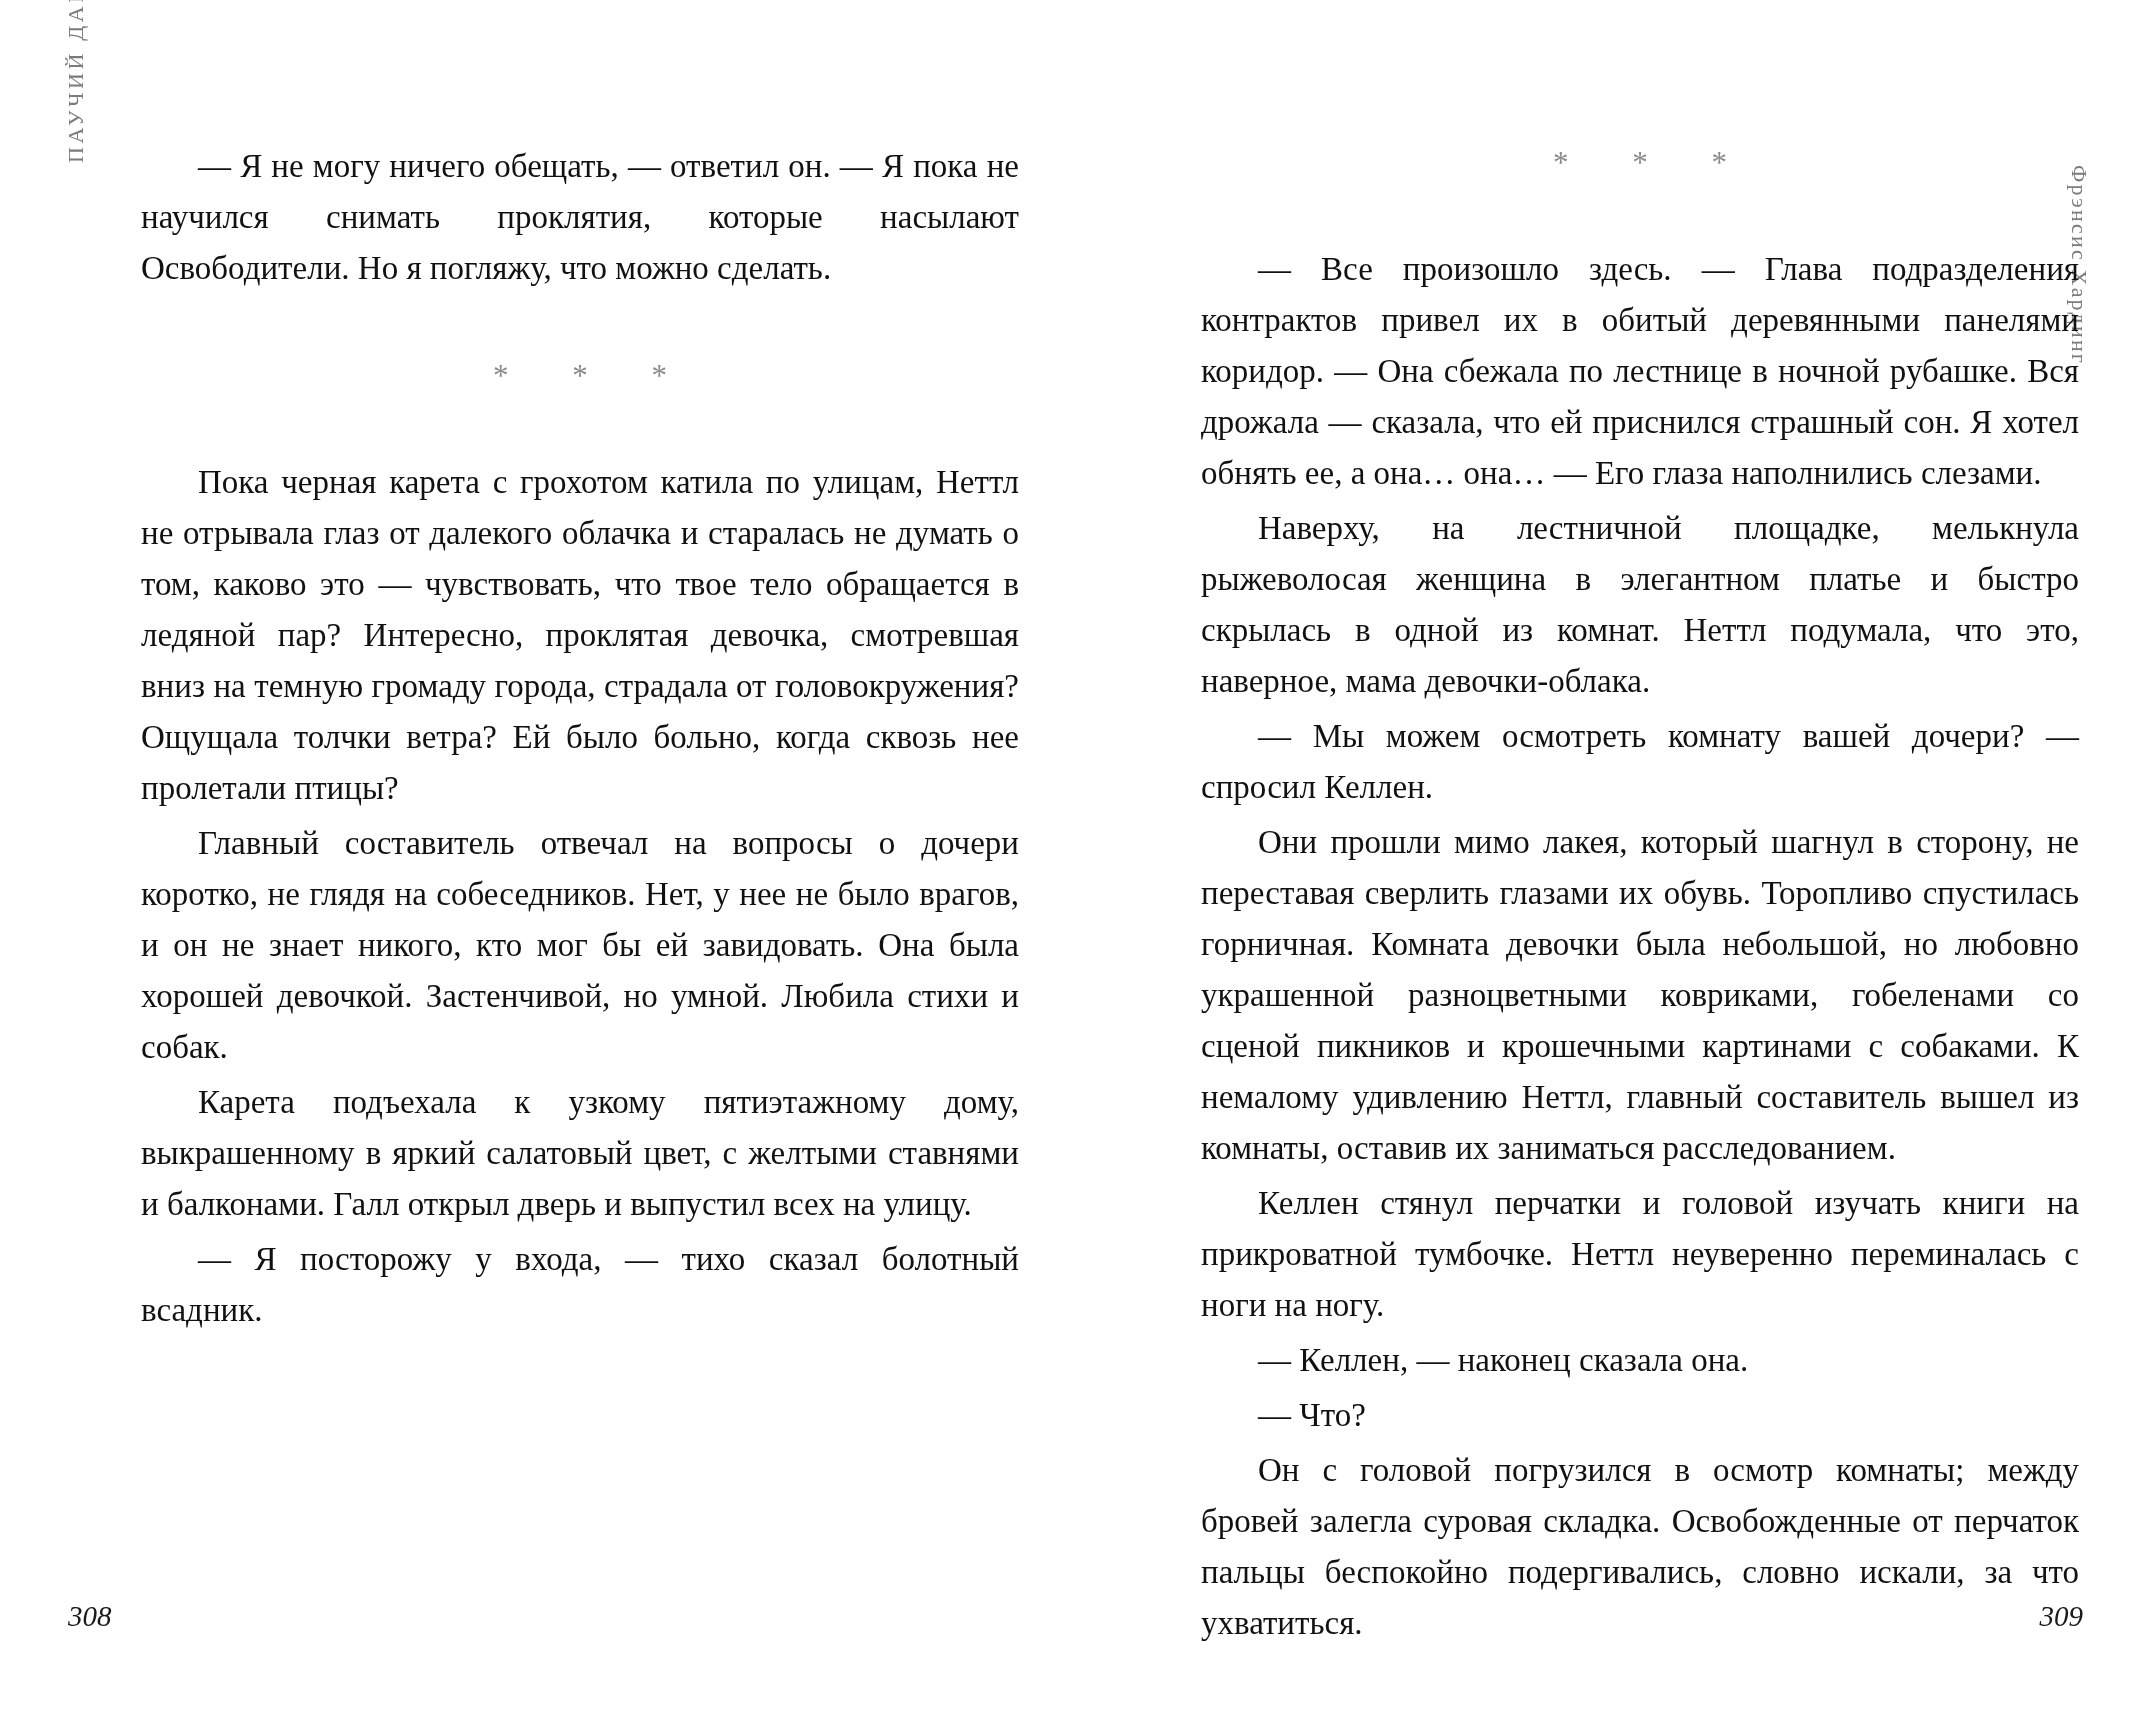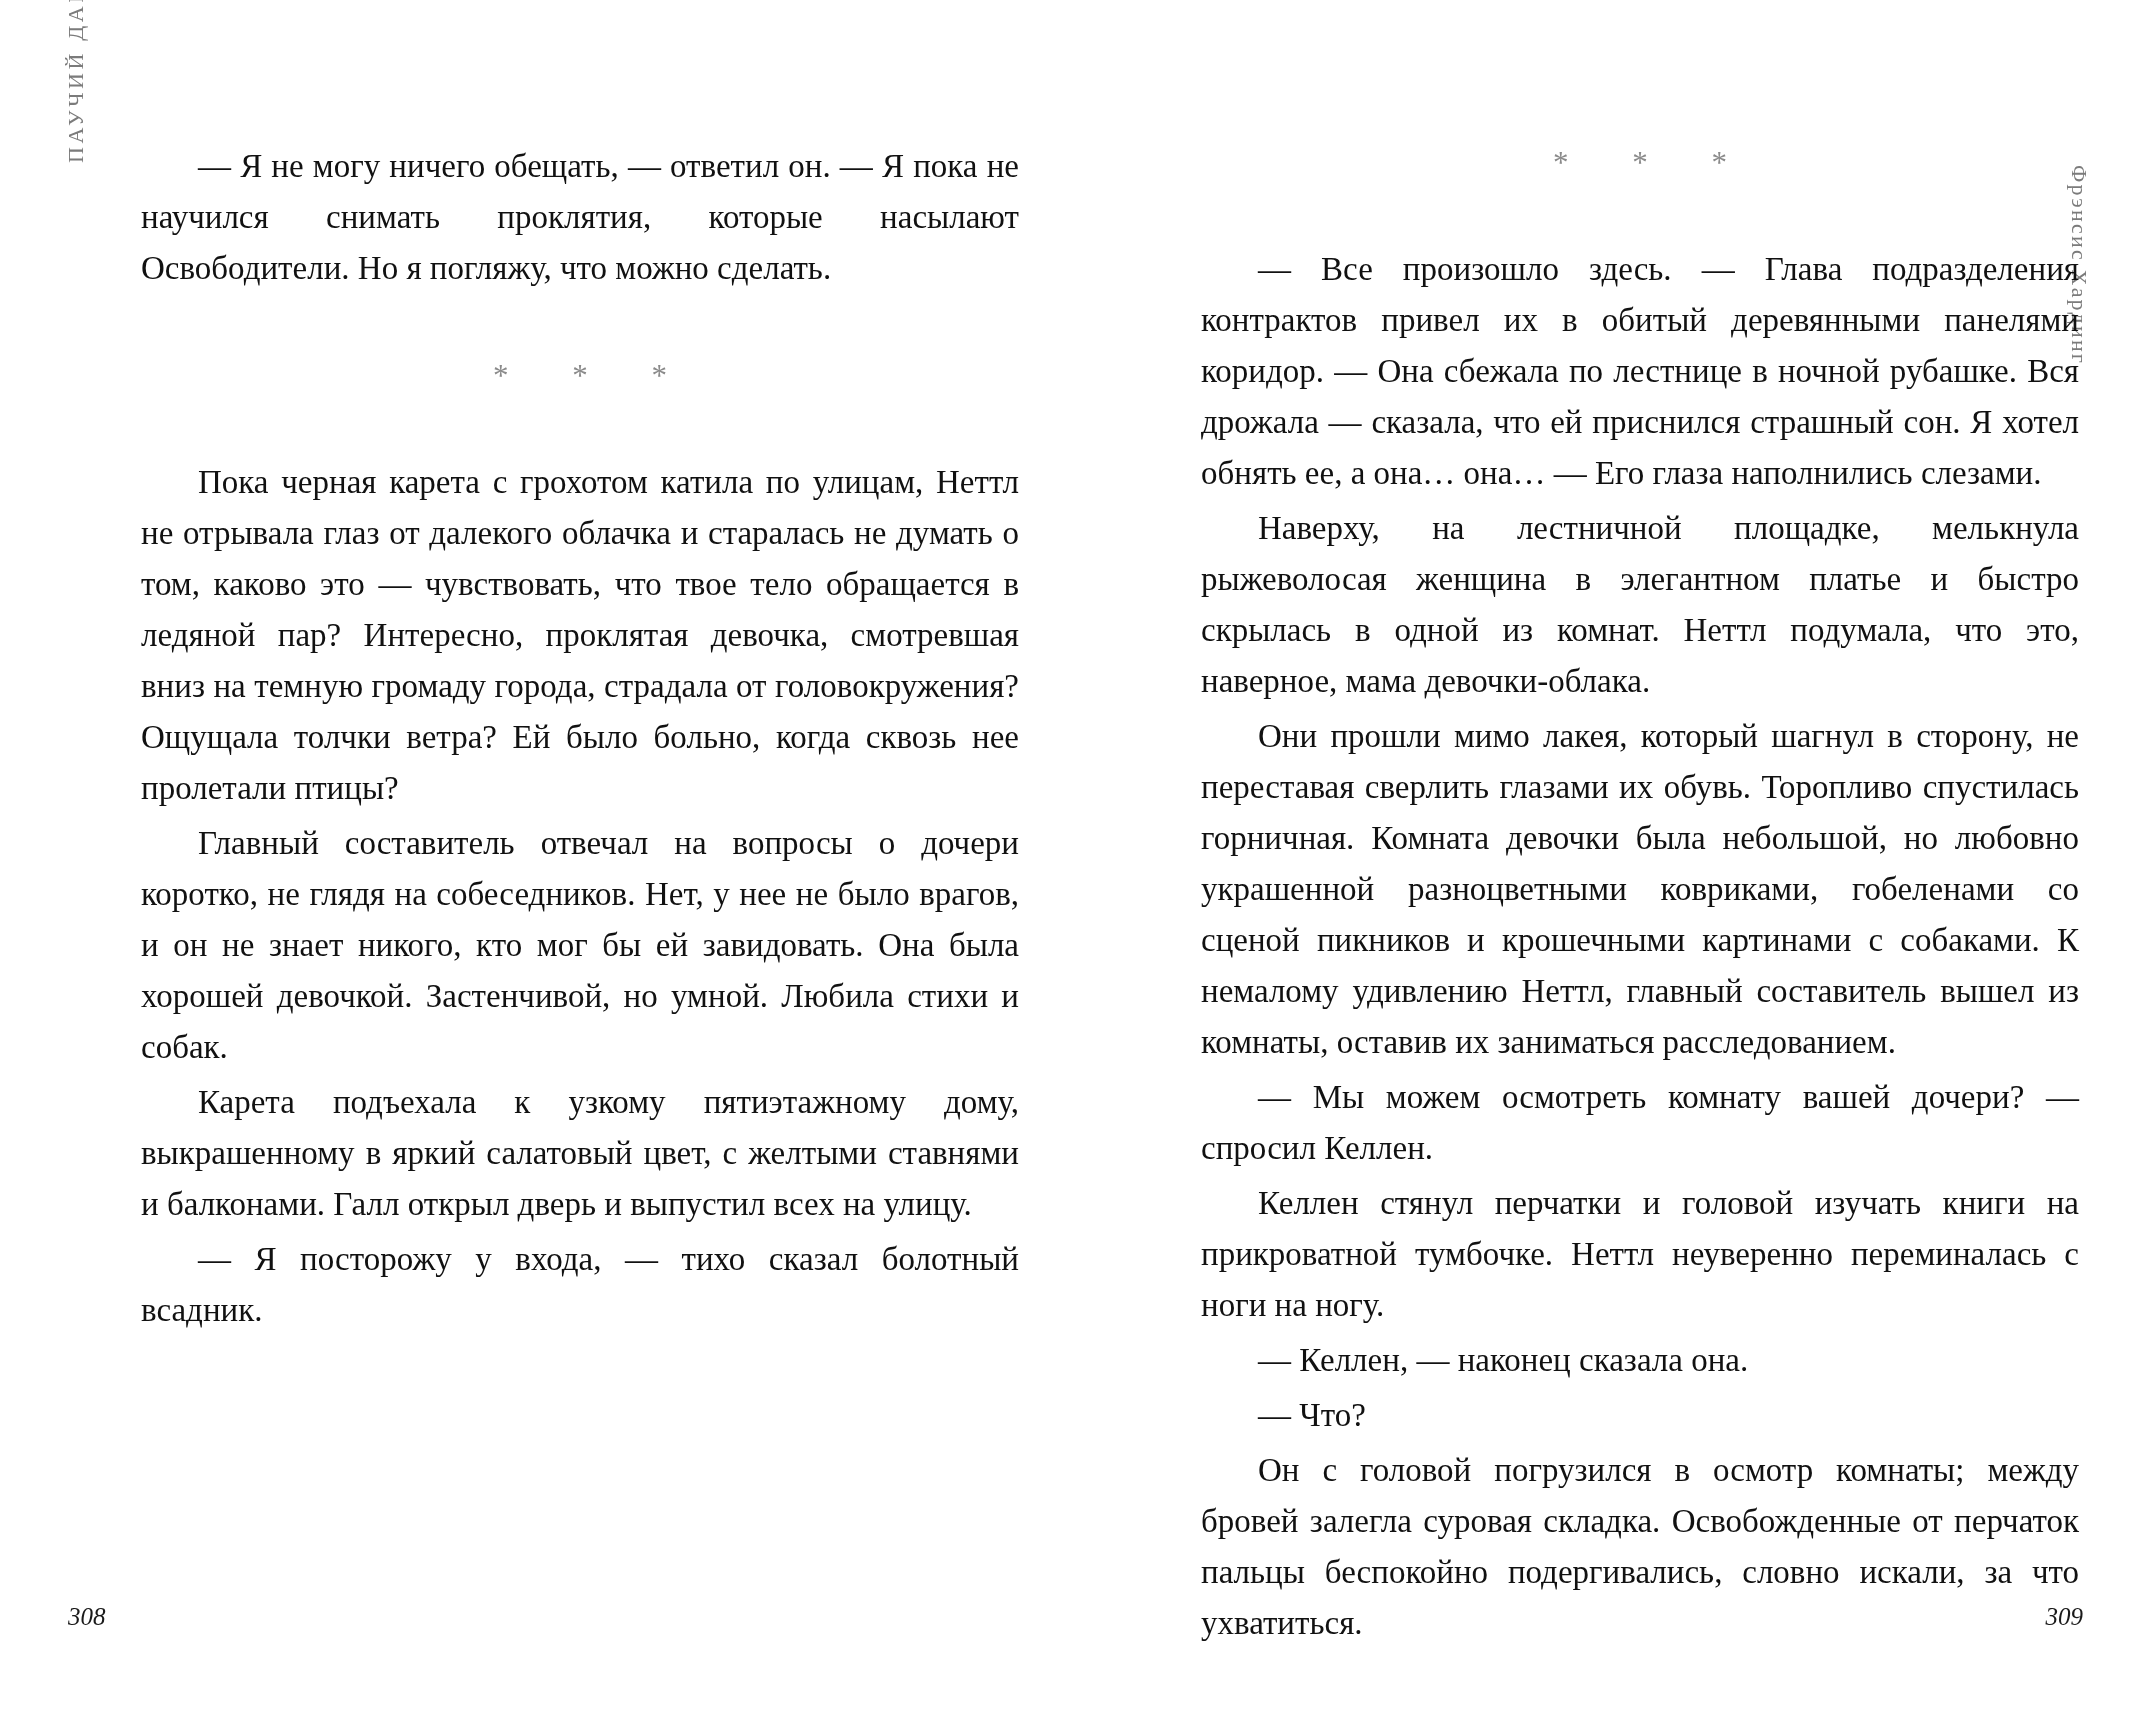--- a/index.html
+++ b/index.html
@@ -93,21 +93,21 @@
   .sep-gap-top    { height: 52px; }
   .sep-gap-bottom { height: 52px; }
   .spacer         { display: block; }
 
   
   .folio {
     position: absolute;
     top: 1602px;
     color: #1a1a1a;
     font-style: italic;
-    font-size: 25px;
+    font-size: 29px;
     line-height: 29px;
   }
 
   #folio-left  { left: 68px;  text-align: left;  }
   #folio-right { right: 68px; text-align: center; }
 </style>
 </head>
 <body>
 
 <div id="page">
@@ -145,23 +145,23 @@
 
     <div class="column" id="col-right">
 
       <p class="asterism">* * *</p>
       <div class="sep-gap-bottom spacer"></div>
 
       <p class="para">— Все произошло здесь. — Глава подразделения контрактов привел их в обитый деревянными панелями коридор. — Она сбежала по лестнице в ночной рубашке. Вся дрожала — сказала, что ей приснился страшный сон. Я хотел обнять ее, а она… она… — Его глаза наполнились слезами.</p>
 
       <p class="para">Наверху, на лестничной площадке, мелькнула рыжеволосая женщина в элегантном платье и быстро скрылась в одной из комнат. Неттл подумала, что это, наверное, мама девочки-облака.</p>
 
+      <p class="para">— Мы можем осмотреть комнату вашей дочери? — спросил Келлен.</p>
+
       <p class="para">Они прошли мимо лакея, который шагнул в сторону, не переставая сверлить глазами их обувь. Торопливо спустилась горничная. Комната девочки была небольшой, но любовно украшенной разноцветными ковриками, гобеленами со сценой пикников и крошечными картинами с собаками. К немалому удивлению Неттл, главный составитель вышел из комнаты, оставив их заниматься расследованием.</p>
-
-      <p class="para">— Мы можем осмотреть комнату вашей дочери? — спросил Келлен.</p>
 
       <p class="para">Келлен стянул перчатки и головой изучать книги на прикроватной тумбочке. Неттл неуверенно переминалась с ноги на ногу.</p>
 
       <p class="para">— Келлен, — наконец сказала она.</p>
 
       <p class="para">— Что?</p>
 
       <p class="para">Он с головой погрузился в осмотр комнаты; между бровей залегла суровая складка. Освобожденные от перчаток пальцы беспокойно подергивались, словно искали, за что ухватиться.</p>
 
     </div>

